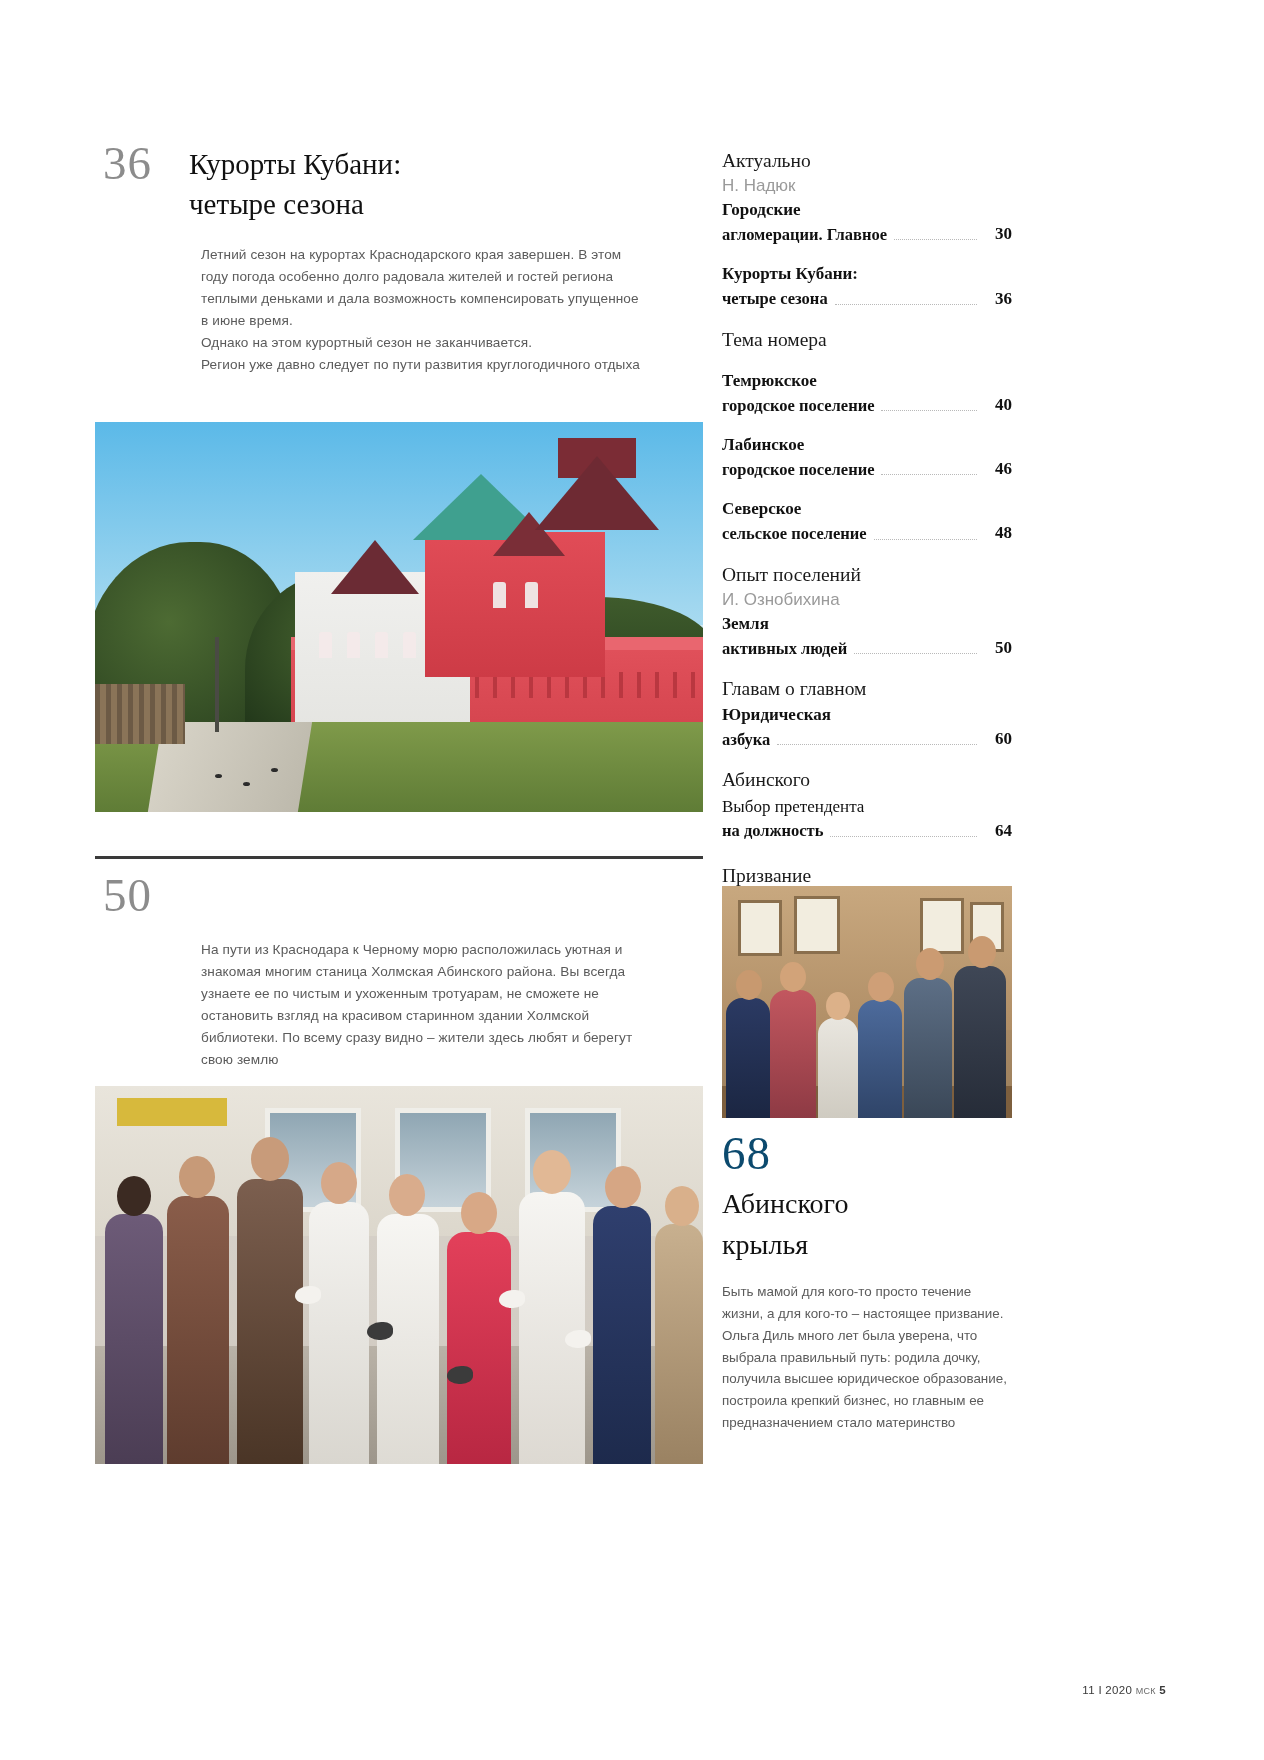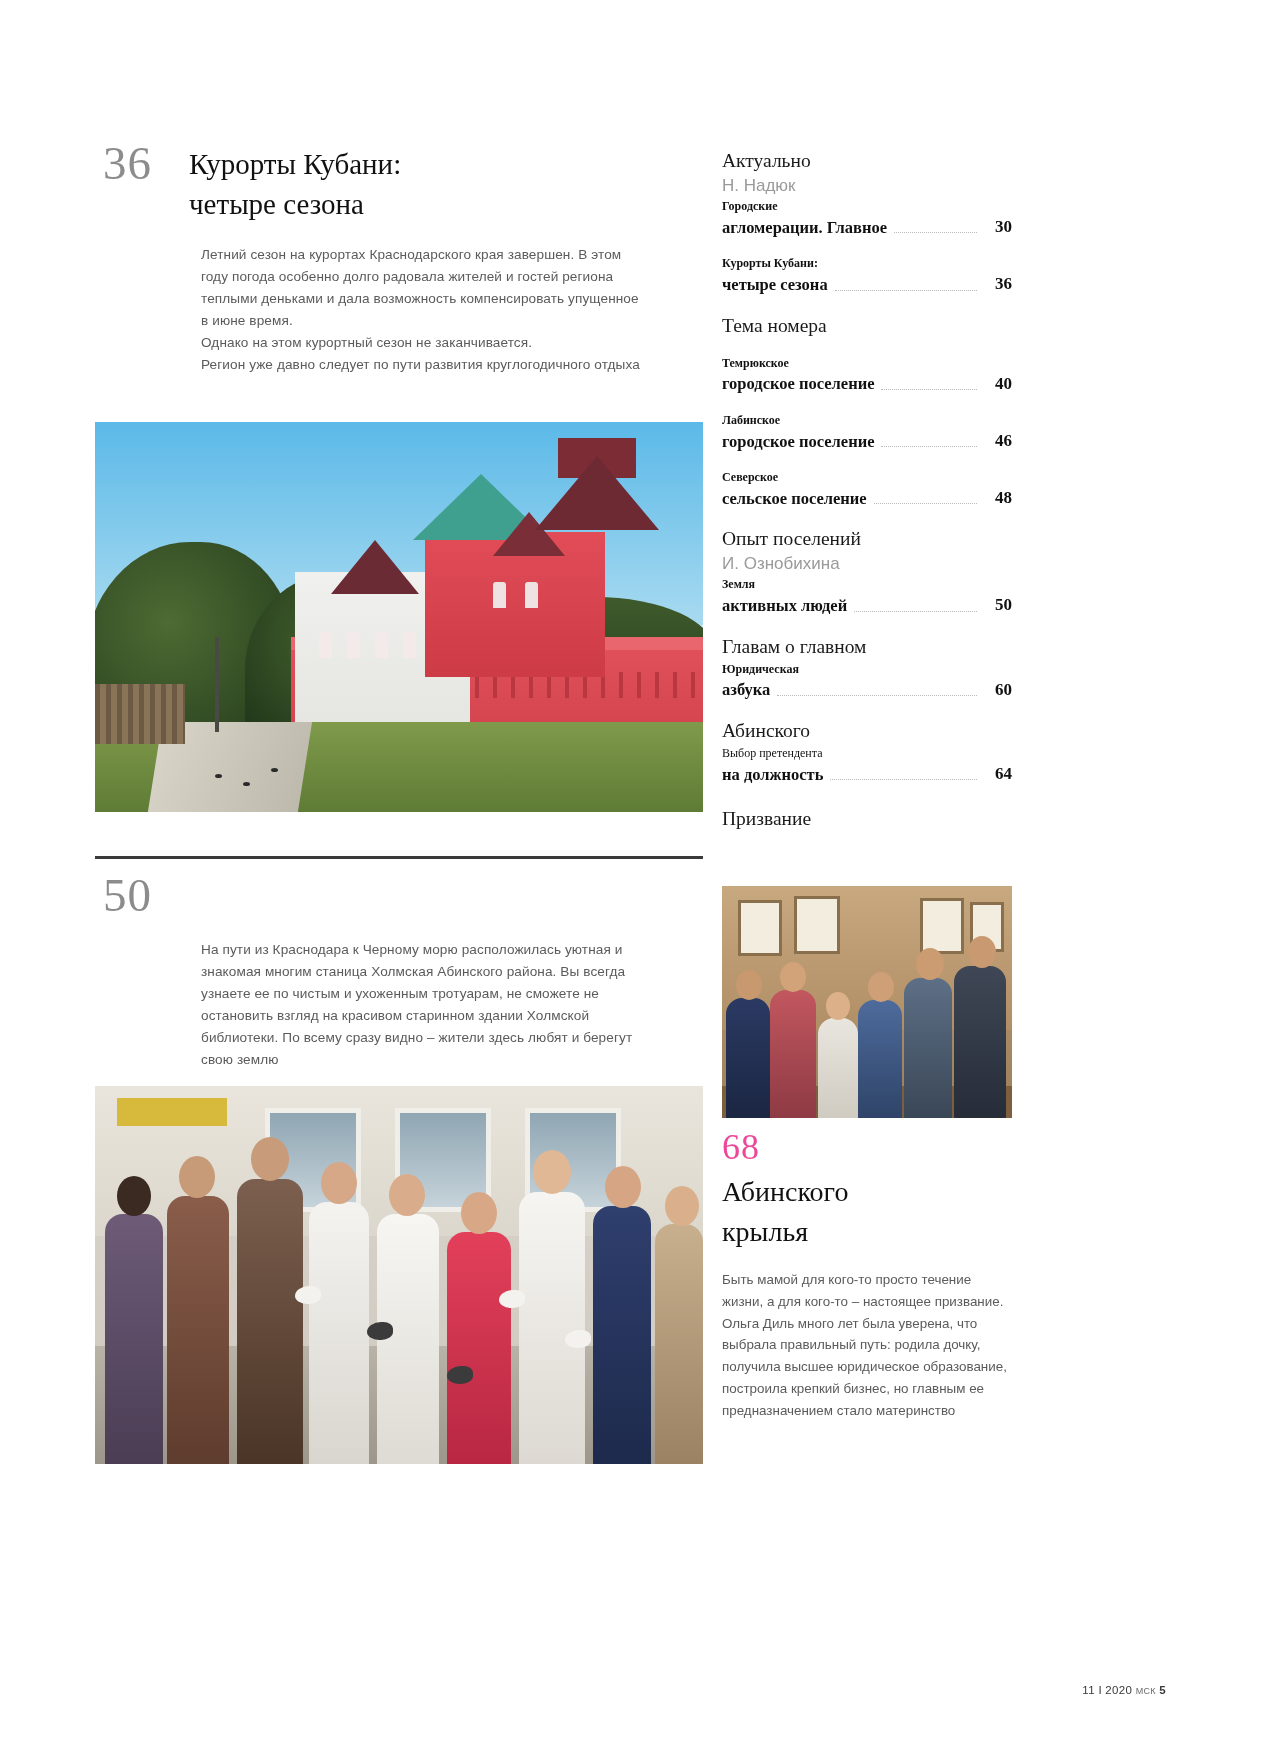--- a/index.html
+++ b/index.html
@@ -189,21 +189,21 @@
   .toc-entry .pg {
     flex: 0 0 auto;
     font-weight: bold;
     font-size: 17px;
     text-align: right;
     min-width: 28px;
   }
   .toc-lines {  }
   .toc-lines .l {
     font-family: "Liberation Serif", serif;
-    font-size: 12px;
+    font-size: 17px;
     font-weight: bold;
     color: #111;
     line-height: 1.42;
   }
 
   
   #photo-family {
     left: 722px; top: 886px; width: 290px; height: 232px;
     background: linear-gradient(#b99a74,#9c7f5c);
   }
@@ -215,22 +215,22 @@
   .fm-floor { position:absolute; left:0; bottom:0; width:100%; height:14%;
     background:#7d5f3e; }
 
   
   .block68 {
     position: absolute;
     left: 722px; top: 1128px; width: 292px;
   }
   .num68 {
     font-family: "Liberation Serif", serif;
-    font-size: 36px;
-    color: #ec4899;
+    font-size: 47px;
+    color: #0c4a6e;
     line-height: 1.1;
     letter-spacing: 1px;
   }
   .title68 {
     font-family: "Liberation Serif", serif;
     font-size: 28px;
     color: #111;
     line-height: 1.46;
     margin-top: 4px;
   }

